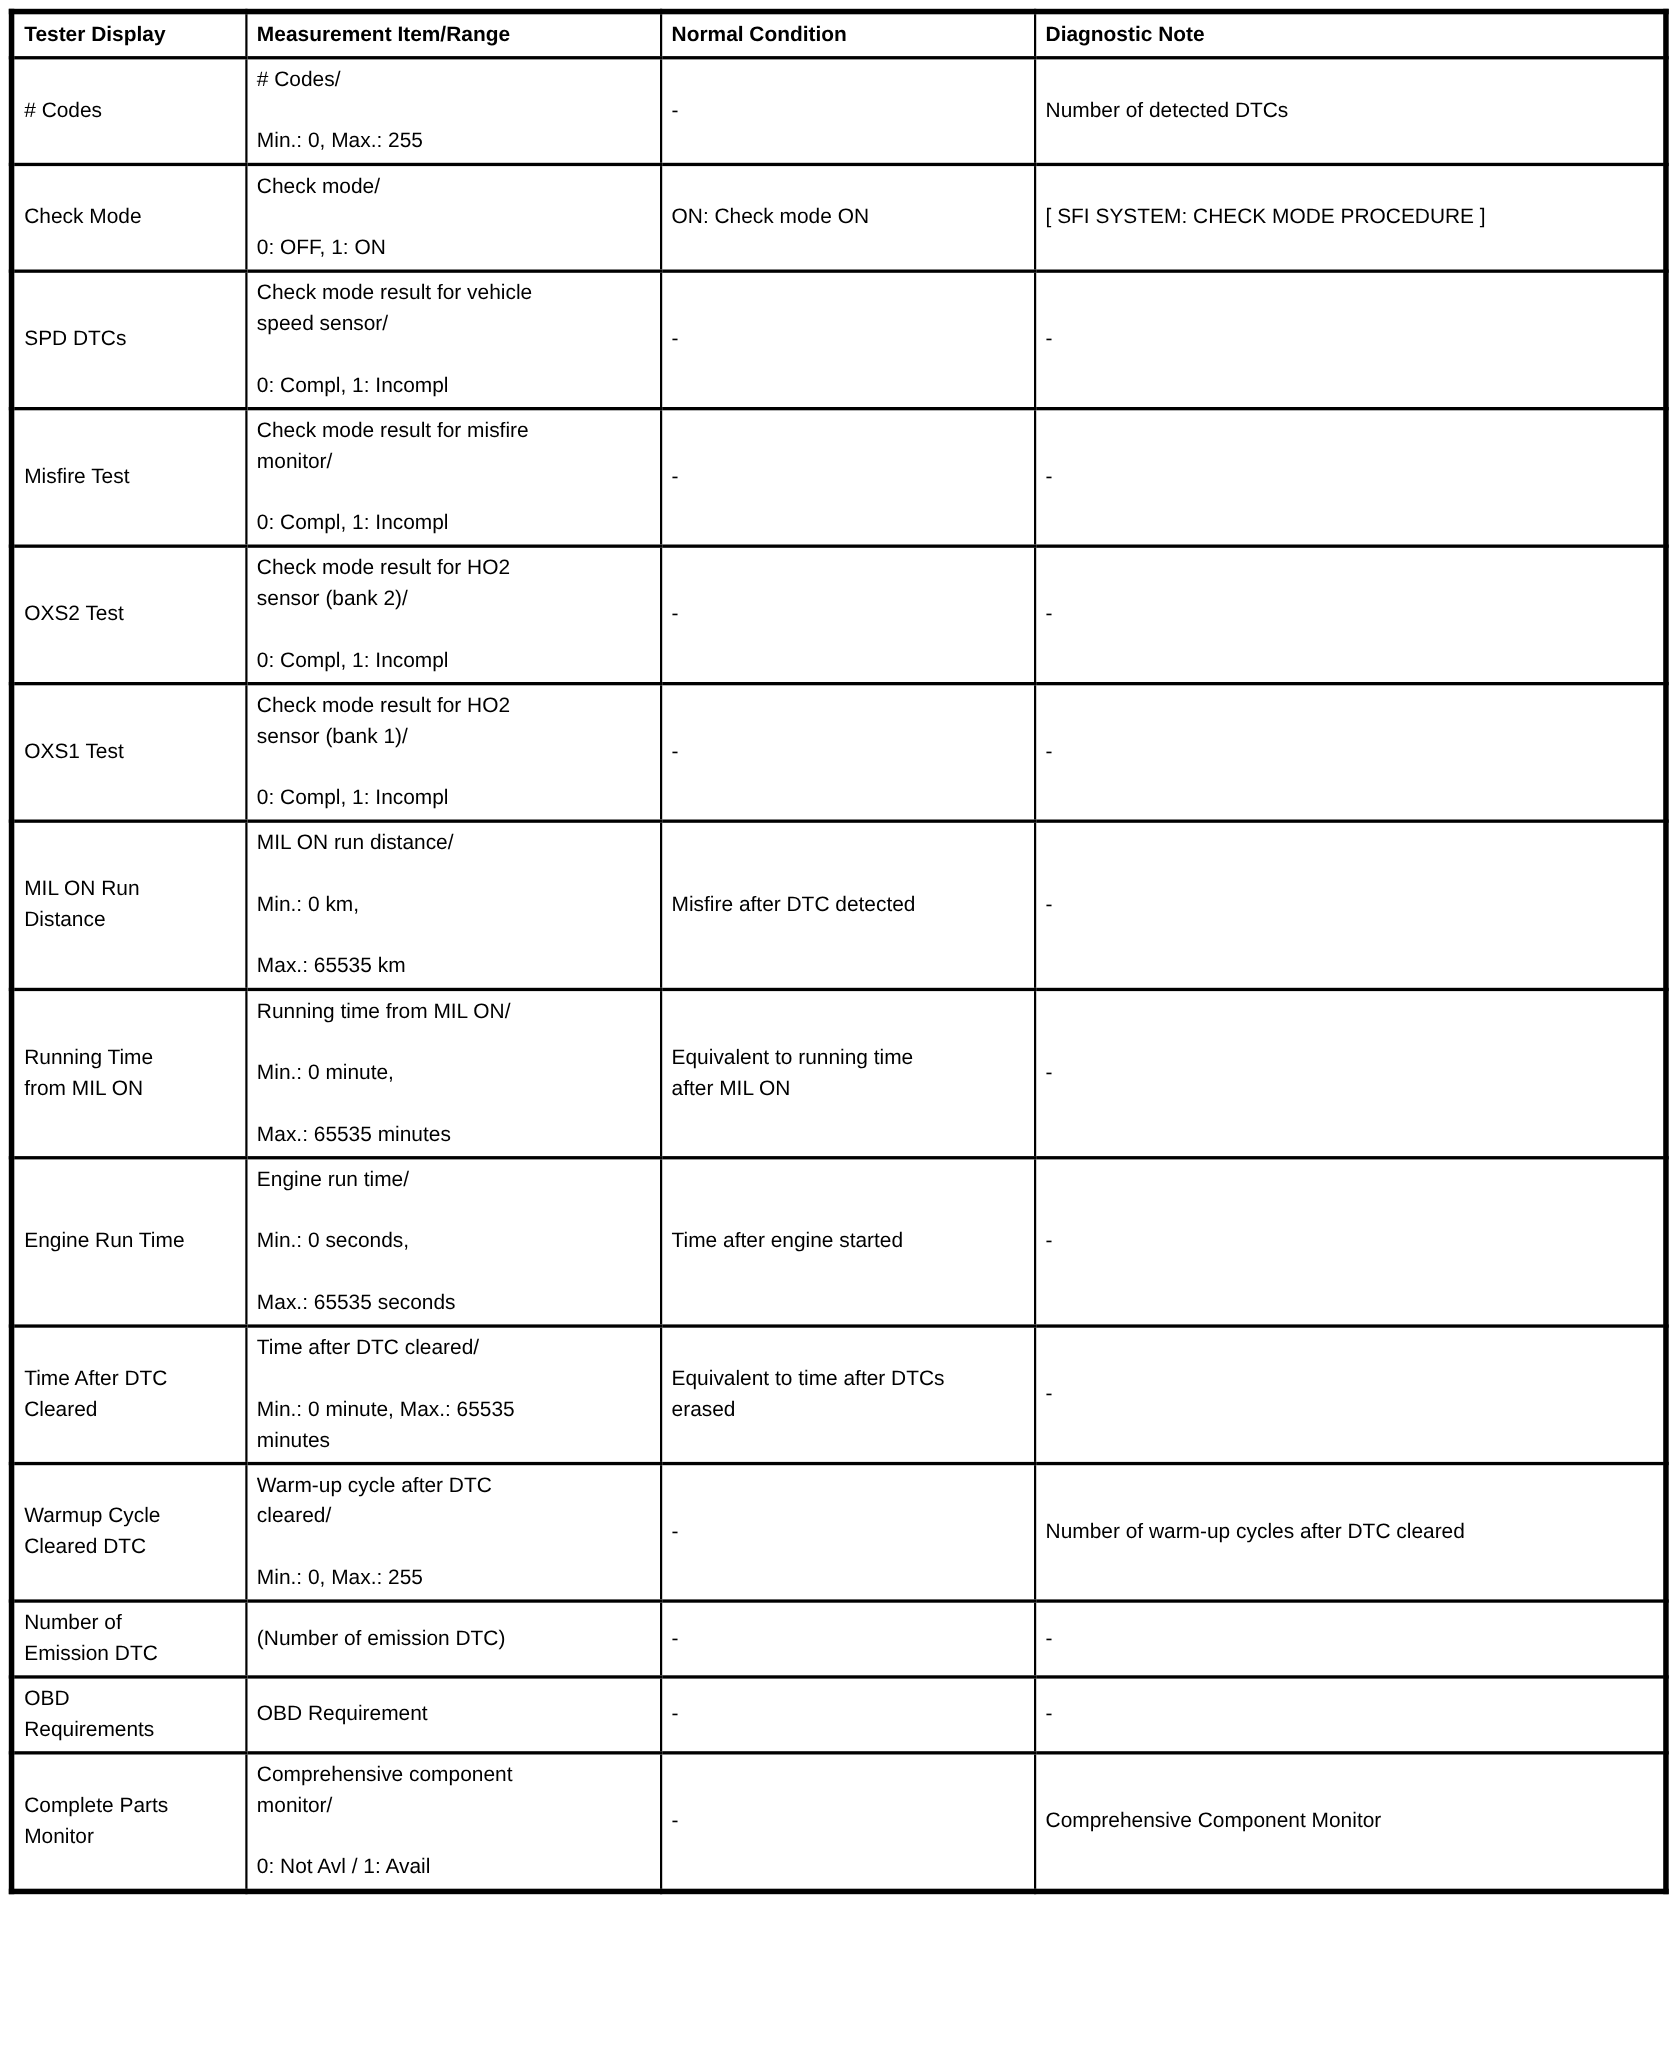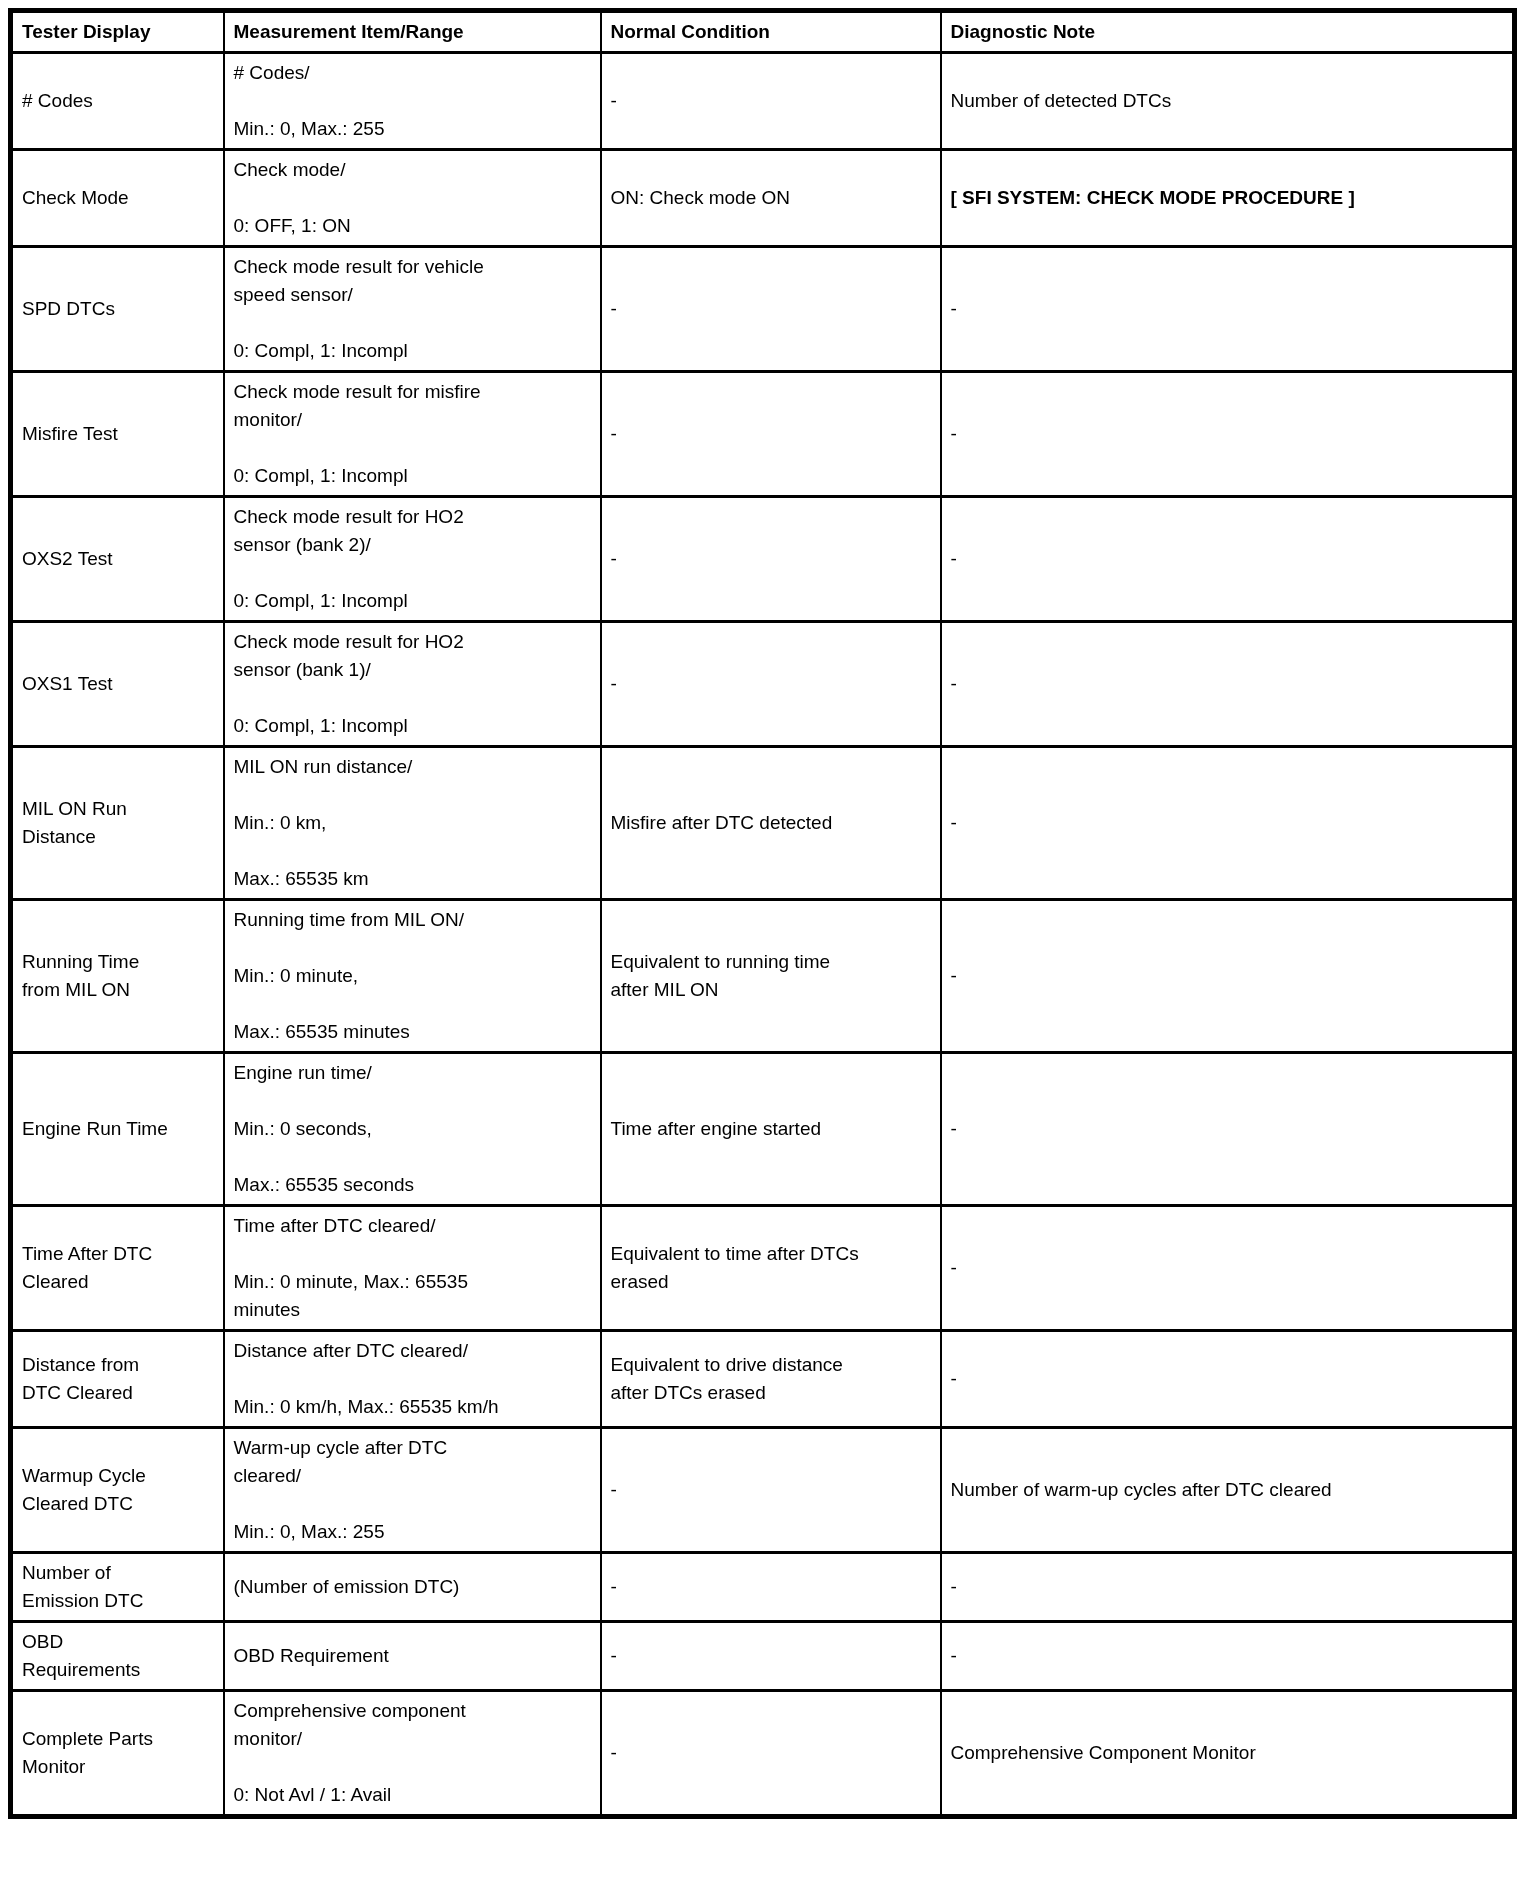--- a/index.html
+++ b/index.html
@@ -31,21 +31,21 @@
   }
   th {
     font-weight: bold;
     text-align: left;
     white-space: normal;
   }
   td {
     text-align: left;
     white-space: pre-line; 
   }
-  .bold-note { font-weight: bold; white-space: pre-line; }
+  .bold-note { font-weight: normal; white-space: pre-line; }
   .col-tester  { width: 213px; }
   .col-measure { width: 377px; }
   .col-normal  { width: 340px; }
   .col-note    { width: 574px; }
 </style>
 </head>
 <body>
 
 <div class="page">
   <table class="data-table">
@@ -154,30 +154,20 @@
 Cleared</td>
         <td>Time after DTC cleared/
 
 Min.: 0 minute, Max.: 65535
 minutes</td>
         <td>Equivalent to time after DTCs
 erased</td>
         <td>-</td>
       </tr>
       <tr>
-        <td>Distance from
-DTC Cleared</td>
-        <td>Distance after DTC cleared/
-
-Min.: 0 km/h, Max.: 65535 km/h</td>
-        <td>Equivalent to drive distance
-after DTCs erased</td>
-        <td>-</td>
-      </tr>
-      <tr>
         <td>Warmup Cycle
 Cleared DTC</td>
         <td>Warm-up cycle after DTC
 cleared/
 
 Min.: 0, Max.: 255</td>
         <td>-</td>
         <td>Number of warm-up cycles after DTC cleared</td>
       </tr>
       <tr>

